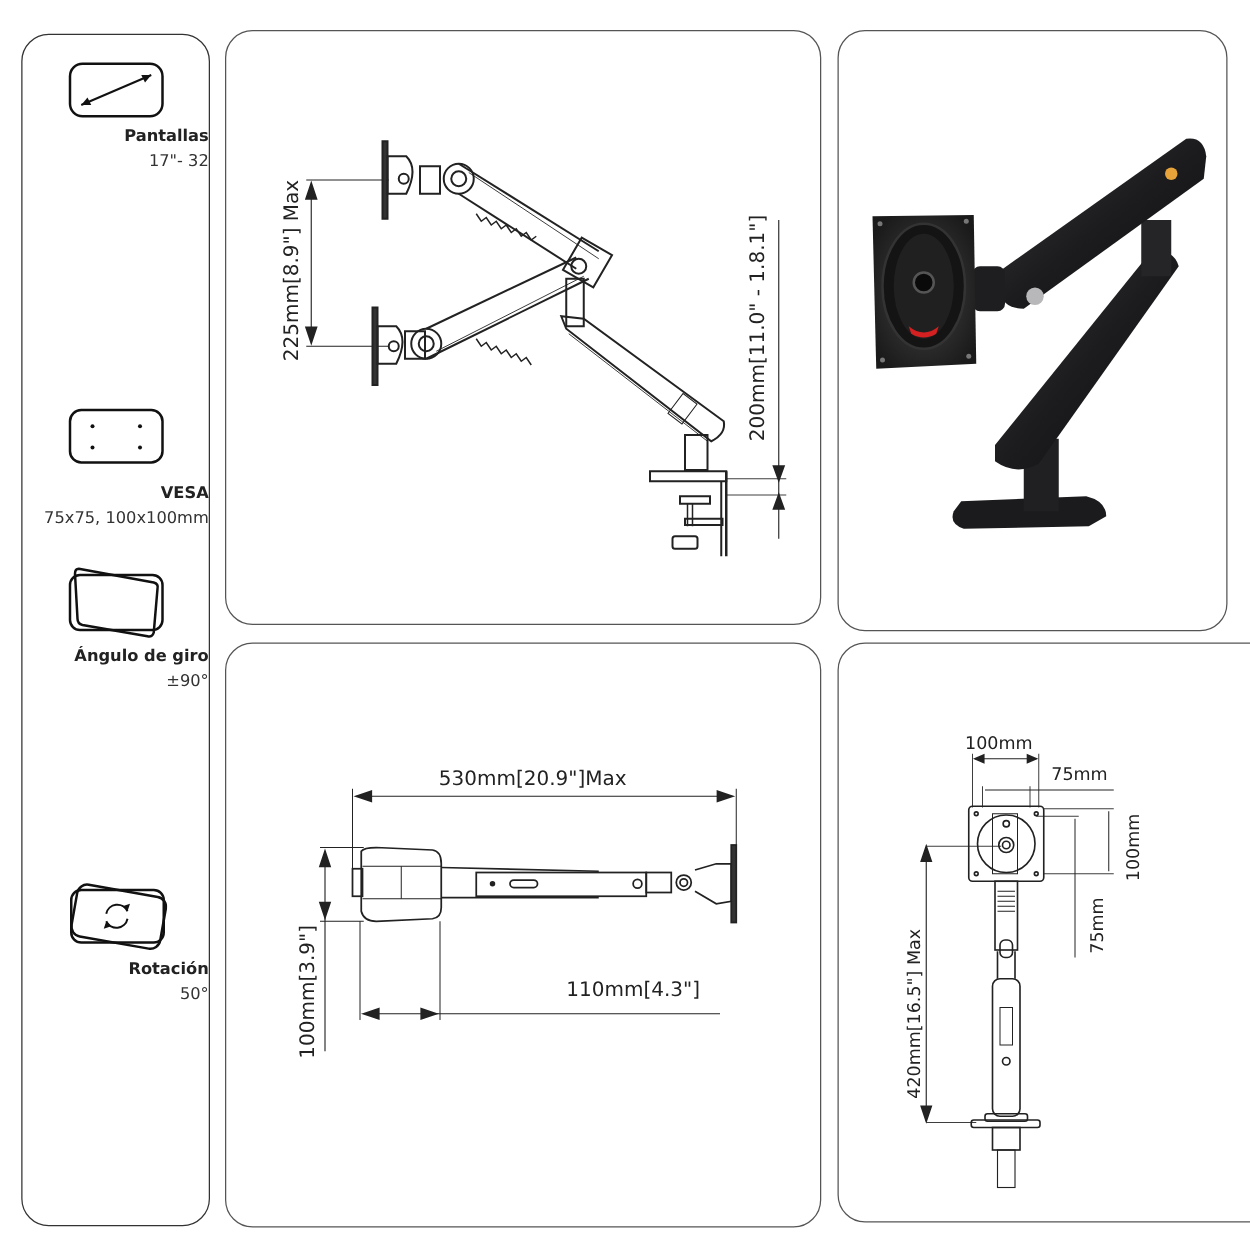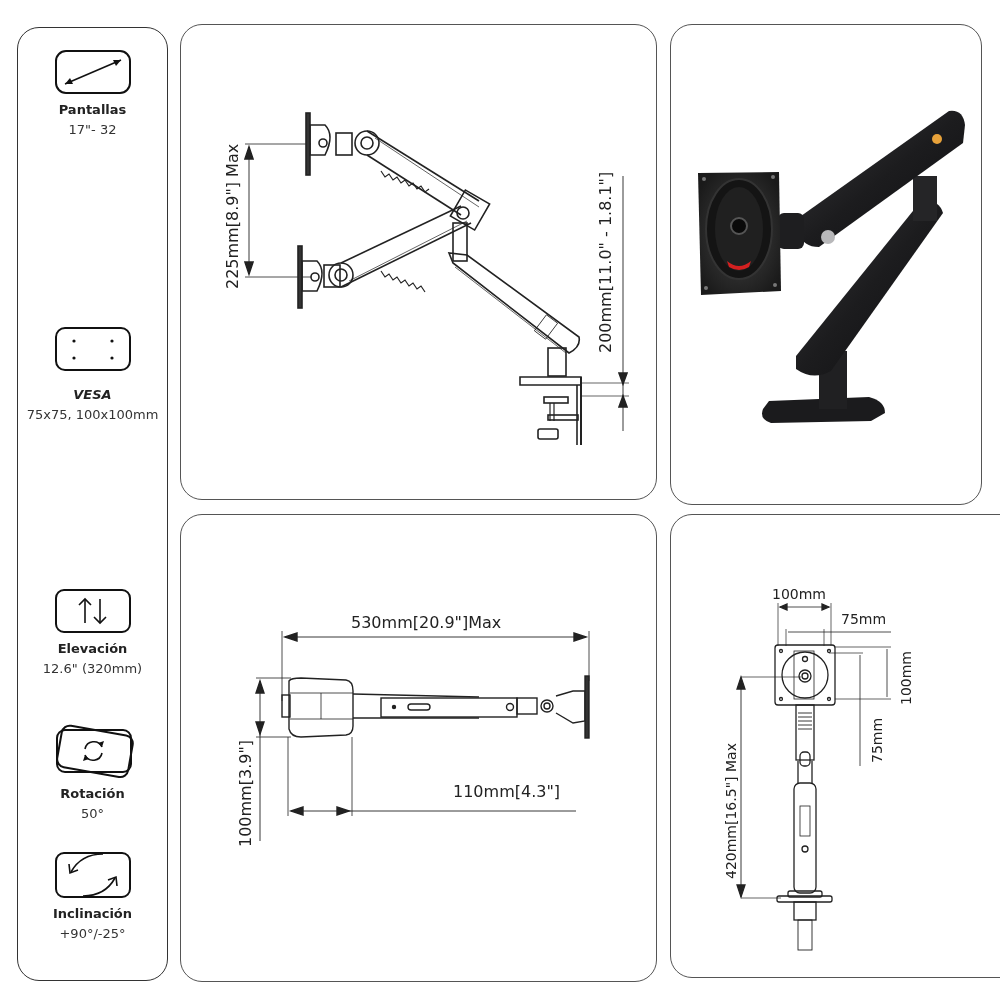--- a/index.html
+++ b/index.html
@@ -6,21 +6,21 @@
   html, body { width: 1000px; height: 1000px; background: #ffffff; overflow: hidden; }
   body { position: relative; font-family: "DejaVu Sans", "Liberation Sans", sans-serif; color: #222; }
 
   .panel { position: absolute; border: 1.5px solid #333; border-radius: 22px; background: #fff; overflow: hidden; }
   #sidebar { left: 17px; top: 27px; width: 151px; height: 954px; }
   #p-tl { left: 180px; top: 24px; width: 477px; height: 476px; border-color: #555; }
   #p-tr { left: 670px; top: 24px; width: 312px; height: 481px; border-color: #555; }
   #p-bl { left: 180px; top: 514px; width: 477px; height: 468px; border-color: #555; }
   #p-br { left: 670px; top: 514px; width: 369px; height: 464px; border-color: #555; }
 
-  .feature { position: absolute; left: 0; width: 100%; text-align: center; }
+  .feature { position: absolute; left: 0; width: 100%; text-align: right; }
   .feature .ico { display: block; margin: 0 auto; }
   .feature .title { display: block; font-weight: bold; font-size: 13px; color: #222; margin-top: 6px; line-height: 16px; }
   .feature .val { display: block; font-size: 13px; color: #333; line-height: 19px; margin-top: 2px; }
 
   svg text { font-family: "DejaVu Sans", "Liberation Sans", sans-serif; }
   .dim { font-size: 16px; fill: #222; }
   .dim-sm { font-size: 14px; fill: #222; }
 </style>
 </head>
 <body>
@@ -40,61 +40,47 @@
 
 
   <div class="feature" style="top:297px;">
     <svg class="ico" width="80" height="48" viewBox="0 0 80 48">
       <rect x="3" y="3" width="74" height="42" rx="9" fill="none" stroke="#111" stroke-width="2"></rect>
       <circle cx="21" cy="16" r="1.6" fill="#111"></circle>
       <circle cx="59" cy="16" r="1.6" fill="#111"></circle>
       <circle cx="21" cy="33" r="1.6" fill="#111"></circle>
       <circle cx="59" cy="33" r="1.6" fill="#111"></circle>
     </svg>
-    <span class="title" style="margin-top:14px;font-style:italic;">VESA</span>
+    <span class="title" style="margin-top:14px;">VESA</span>
     <span class="val">75x75, 100x100mm</span>
   </div>
 
-
-  <div class="feature" style="top:559px;">
-    <svg class="ico" width="80" height="48" viewBox="0 0 80 48">
-      <rect x="3" y="3" width="74" height="42" rx="8" fill="none" stroke="#111" stroke-width="2"></rect>
-      <line x1="32" y1="12" x2="32" y2="36" stroke="#111" stroke-width="1.6"></line>
-      <polyline points="26,18 32,12 38,18" fill="none" stroke="#111" stroke-width="1.6"></polyline>
-      <line x1="47" y1="12" x2="47" y2="36" stroke="#111" stroke-width="1.6"></line>
-      <polyline points="41,30 47,36 53,30" fill="none" stroke="#111" stroke-width="1.6"></polyline>
-    </svg>
-    <span class="title">Elevación</span>
-    <span class="val">12.6" (320mm)</span>
-  </div>
-
-  <div class="feature" style="top:694px;">
+  <div class="feature" style="top:424px;">
+    <svg class="ico" width="80" height="60" viewBox="0 0 80 60">
+      <rect x="3" y="8" width="74" height="44" rx="8" fill="none" stroke="#111" stroke-width="2"></rect>
+      <path d="M10 3 L70 14 Q74 15 73 19 L70 54 Q69 58 65 57 L13 48 Q9 47 9 43 L7 7 Q7 3 10 3 Z" fill="none" stroke="#111" stroke-width="2"></path>
+    </svg>
+    <span class="title">Ángulo de giro</span>
+    <span class="val">±90°</span>
+  </div>
+
+
+  <div class="feature" style="top:676px;">
     <svg class="ico" width="82" height="58" viewBox="0 0 82 58">
       <rect x="5" y="8" width="74" height="42" rx="8" fill="none" stroke="#111" stroke-width="2"></rect>
       <rect x="7" y="8" width="72" height="42" rx="8" fill="none" stroke="#111" stroke-width="2" transform="rotate(10 41 29)"></rect>
       <path d="M33 27 A9 9 0 0 1 50 25" fill="none" stroke="#111" stroke-width="1.6"></path>
       <polygon points="50,25 52,19 46,21" fill="#111"></polygon>
       <path d="M50 31 A9 9 0 0 1 33 33" fill="none" stroke="#111" stroke-width="1.6"></path>
       <polygon points="33,33 31,39 37,37" fill="#111"></polygon>
     </svg>
     <span class="title">Rotación</span>
     <span class="val">50°</span>
   </div>
 
-  <div class="feature" style="top:822px;">
-    <svg class="ico" width="80" height="50" viewBox="0 0 80 50">
-      <rect x="3" y="3" width="74" height="44" rx="8" fill="none" stroke="#111" stroke-width="2"></rect>
-      <path d="M50 4 Q28 4 18 22" fill="none" stroke="#111" stroke-width="1.6"></path>
-      <polyline points="16,14 17,23 25,20" fill="none" stroke="#111" stroke-width="1.6"></polyline>
-      <path d="M30 46 Q52 46 62 28" fill="none" stroke="#111" stroke-width="1.6"></path>
-      <polyline points="55,30 63,27 64,36" fill="none" stroke="#111" stroke-width="1.6"></polyline>
-    </svg>
-    <span class="title">Inclinación</span>
-    <span class="val">+90°/-25°</span>
-  </div>
 </div>
 
 <div id="p-tl" class="panel">
   <svg width="477" height="476" viewBox="180 24 477 476">
     <g fill="none" stroke="#222" stroke-width="1.6">
 
       <line x1="244" y1="143" x2="310" y2="143" stroke-width="0.8"></line>
       <line x1="244" y1="276" x2="310" y2="276" stroke-width="0.8"></line>
       <line x1="248" y1="146" x2="248" y2="273" stroke-width="0.9"></line>
       <polygon points="248,146 244,158 252,158" fill="#222"></polygon>

